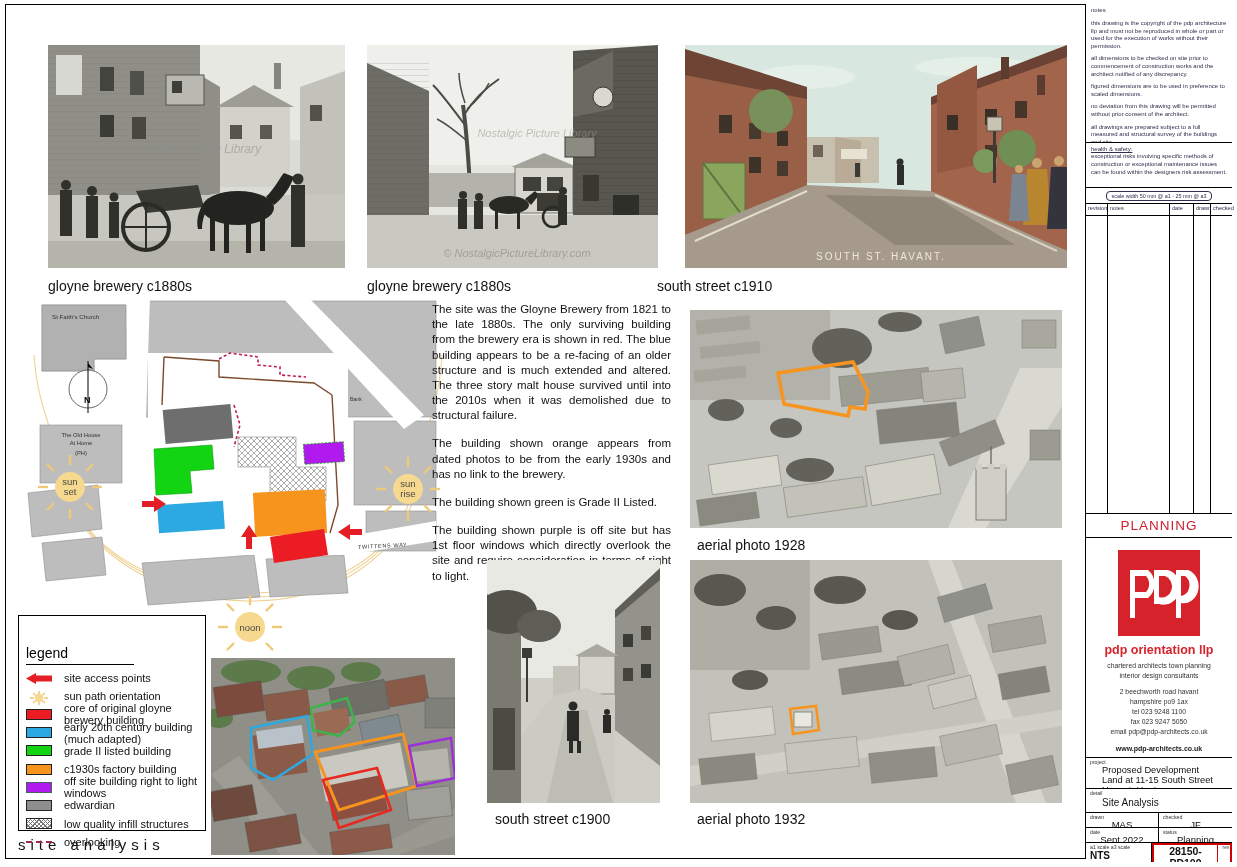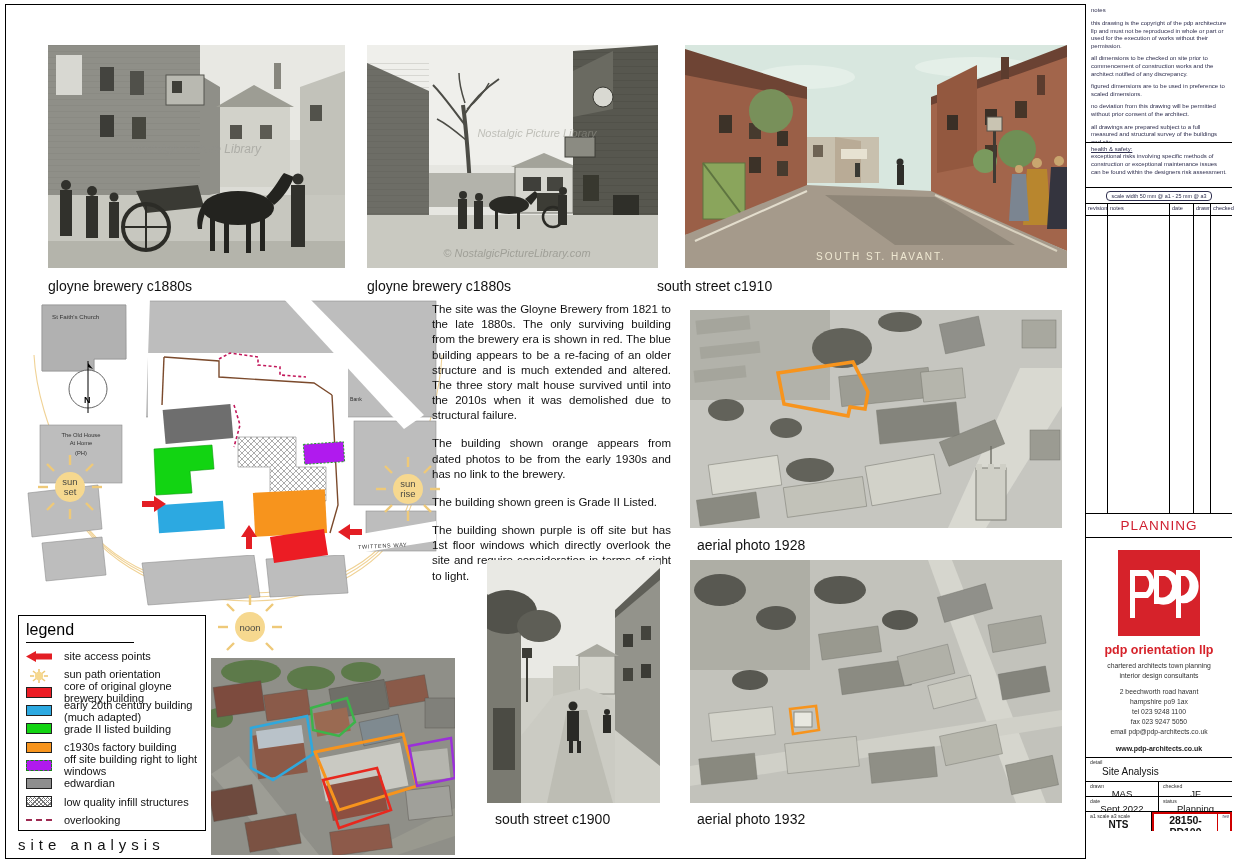--- a/index.html
+++ b/index.html
@@ -6,21 +6,21 @@
   .page{position:relative;width:1237px;height:867px;background:#fff;overflow:hidden;
         font-family:"Liberation Sans",sans-serif;color:#000;}
   .abs{position:absolute;}
   .frame{left:5px;top:4px;width:1226px;height:855px;border:1px solid #000;box-sizing:border-box;}
   .caption{font-size:14px;color:#111;}
   .bodytext{font-size:11.5px;line-height:1.32;text-align:justify;color:#111;}
   .bodytext p{margin:0 0 13px 0;}
   
   .legend{left:18px;top:615px;width:188px;height:216px;border:1px solid #000;background:#fff;
           box-sizing:border-box;padding:5px 7px 4px 7px;z-index:5;}
-  .legend-title{font-size:16px;border-bottom:1px solid #000;padding-bottom:3px;width:108px;margin-bottom:4px;}
+  .legend-title{font-size:14px;border-bottom:1px solid #000;padding-bottom:3px;width:108px;margin-bottom:4px;margin-top:24px;}
   .legend-row{display:flex;align-items:center;height:18.2px;}
   .legend-swatch{width:26px;height:11px;margin-right:12px;flex:0 0 26px;box-sizing:border-box;}
   .legend-label{font-size:11px;color:#111;}
   .sw-red{background:#ec1c24;border:1px solid #222;}
   .sw-blue{background:#2ca9e1;border:1px solid #222;}
   .sw-green{background:#12d412;border:1px solid #222;}
   .sw-orange{background:#f7941d;border:1px solid #222;}
   .sw-purple{background:#b01aee;border:1px dashed #1b831b;}
   .sw-grey{background:#8e8e8e;border:1px solid #222;}
   .sw-hatch{background:
@@ -55,21 +55,21 @@
   .tiny-label{font-size:5.2px;color:#333;}
   .proj-lines{font-size:9.3px;color:#111;line-height:1.08;padding-left:12px;}
   .detail-sec{height:24px;padding:1px 4px;}
   .detail-val{font-size:10px;padding-left:12px;margin-top:1px;color:#111;}
   .duo{display:grid;grid-template-columns:1fr 1fr;padding:0;height:15px;}
   .duo>div{padding:1px 4px;box-sizing:border-box;}
   .duo>div:first-child{border-right:1px solid #000;}
   .duo .val{font-size:9.5px;text-align:center;color:#111;margin-top:-1px;}
   .num-sec{height:19px;display:grid;grid-template-columns:66px 1fr;padding:0;border-bottom:none;}
   .num-sec .scalecell{padding:1px 4px;box-sizing:border-box;}
-  .num-sec .scaleval{font-size:10px;text-align:center;font-weight:bold;color:#111;}
+  .num-sec .scaleval{font-size:10px;text-align:left;font-weight:bold;color:#111;}
   .numbox{border:2px solid #cf0000;display:grid;grid-template-columns:1fr 13px;box-sizing:border-box;}
   .numval{font-size:10.5px;font-weight:bold;text-align:center;align-self:center;color:#111;}
   .revcell{border-left:1.5px solid #cf0000;position:relative;}
   .revcell span{font-size:4.6px;position:absolute;top:0;right:1px;}
   
   .sheet-title{left:18px;top:836px;font-size:15px;letter-spacing:5px;color:#111;}
   svg{display:block;}
   .wm{font-style:italic;opacity:.55;}
 </style>
 </head>
@@ -675,20 +675,28 @@
       <div class="firm-addr">
         <div>2  beechworth road  havant</div>
         <div>hampshire  po9 1ax</div>
         <div>tel  023 9248 1100</div>
         <div>fax  023 9247 5050</div>
         <div>email  pdp@pdp-architects.co.uk</div>
       </div>
       <div class="firm-web">www.pdp-architects.co.uk</div>
     </div>
 
+    <div class="tsec proj-sec">
+      <span class="tiny-label">project</span>
+      <div class="proj-lines">
+        <div>Proposed Development</div>
+        <div>Land at 11-15 South Street</div>
+        <div>Havant, Hants</div>
+      </div>
+    </div>
 
     <div class="tsec detail-sec">
       <span class="tiny-label">detail</span>
       <div class="detail-val">Site Analysis</div>
     </div>
 
     <div class="tsec duo">
       <div><span class="tiny-label">drawn</span>
         <div class="val">MAS</div></div>
       <div><span class="tiny-label">checked</span>

